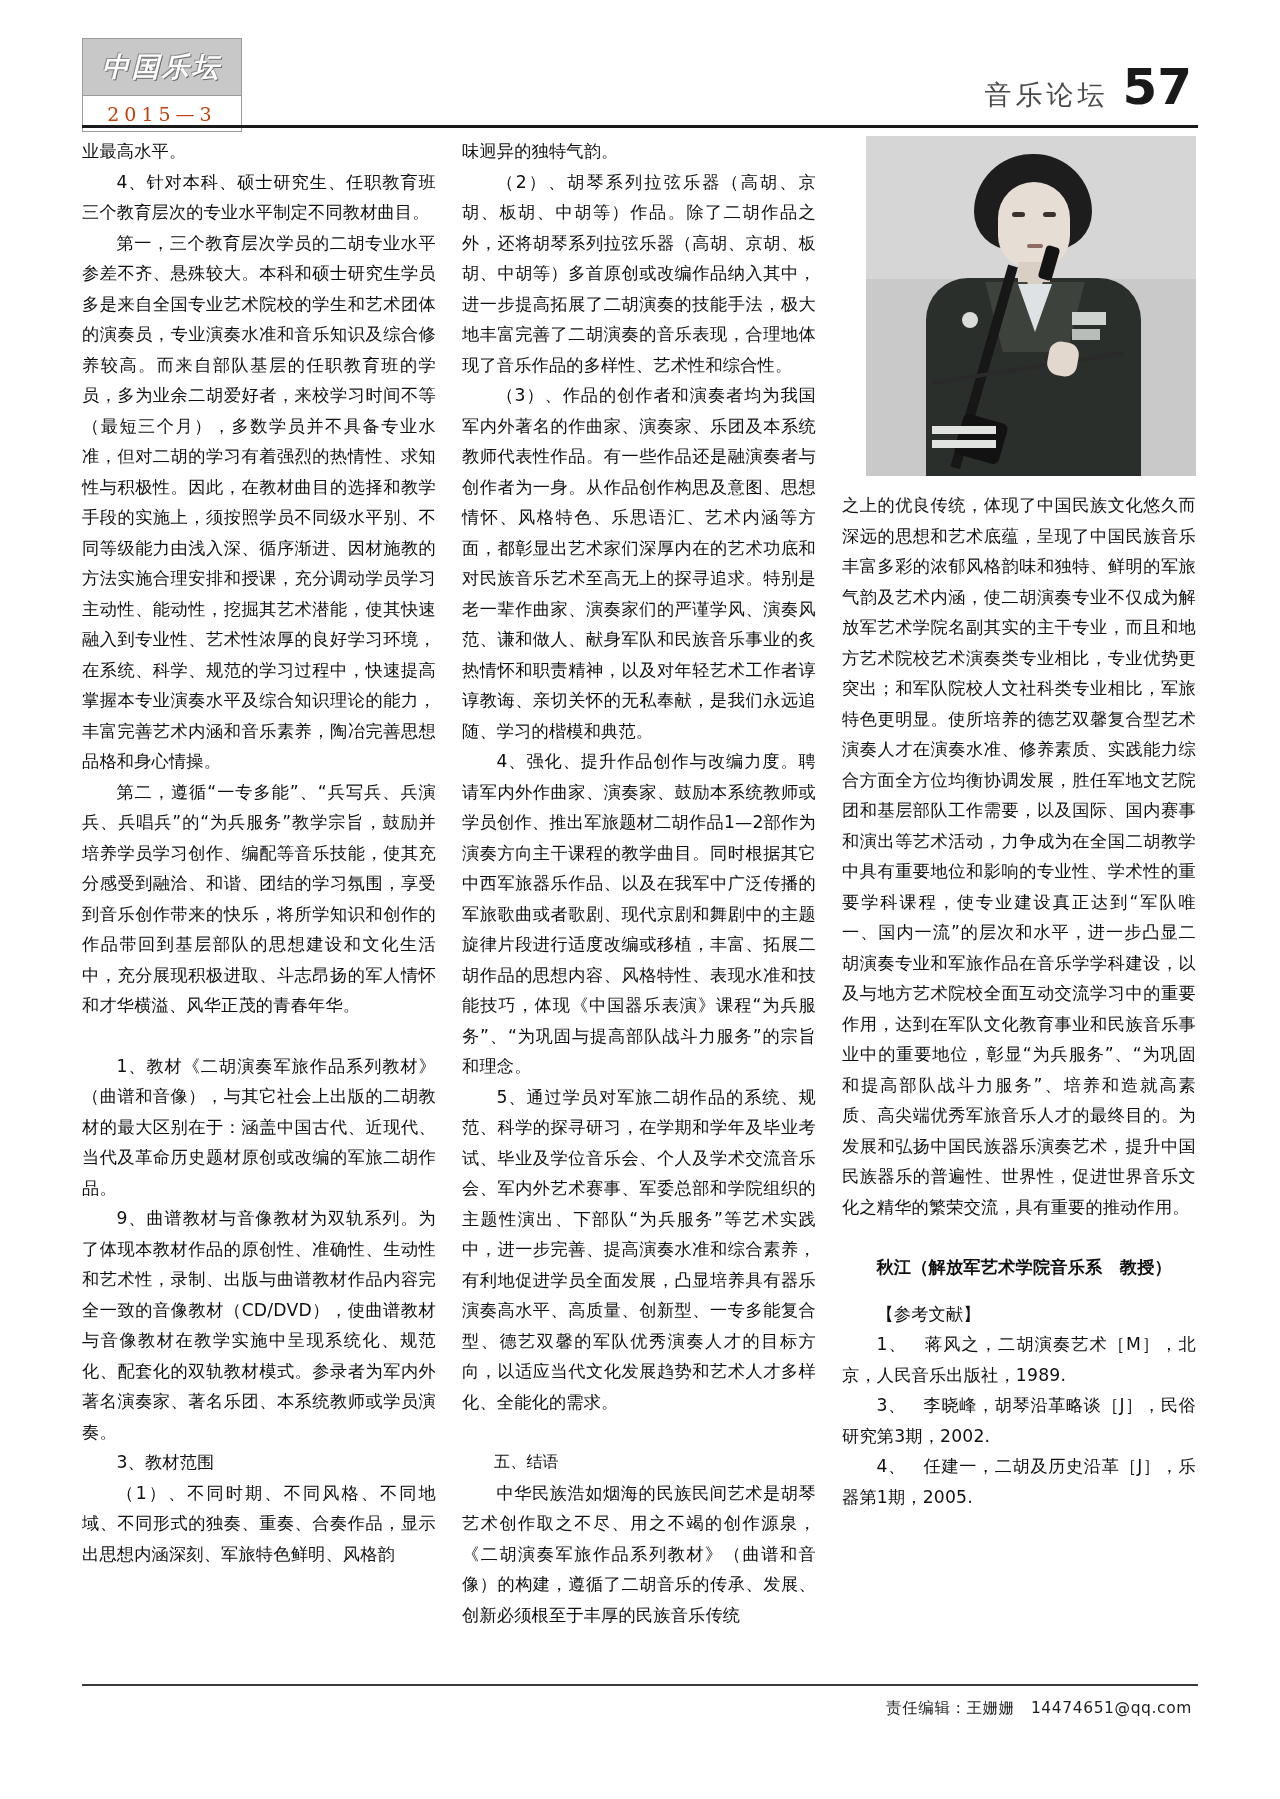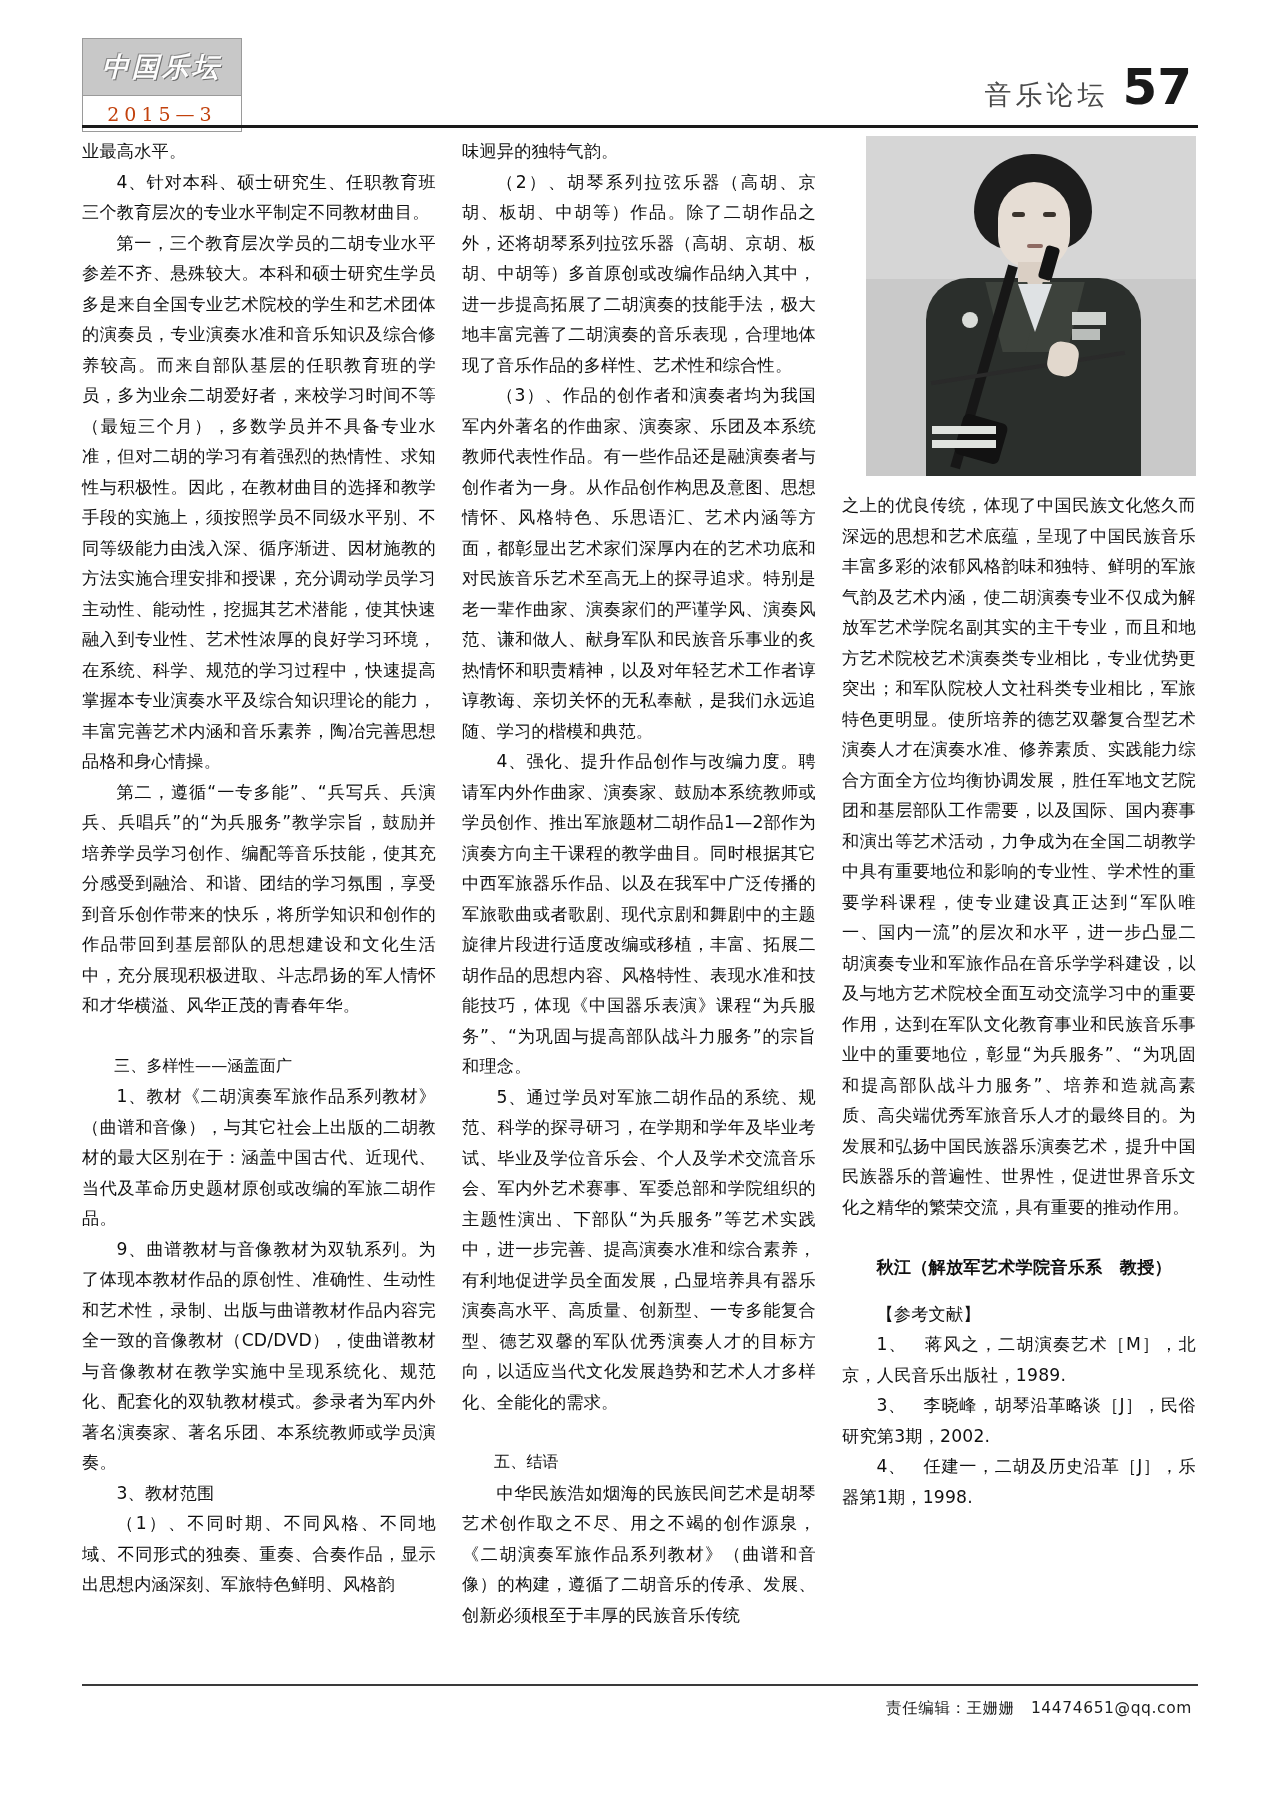--- a/index.html
+++ b/index.html
@@ -279,21 +279,20 @@
   <div class="rule-top"></div>
 
   <div class="columns">
 
     <div class="col">
       <p class="noindent">业最高水平。</p>
       <p class="indent">4、针对本科、硕士研究生、任职教育班三个教育层次的专业水平制定不同教材曲目。</p>
       <p class="indent">第一，三个教育层次学员的二胡专业水平参差不齐、悬殊较大。本科和硕士研究生学员多是来自全国专业艺术院校的学生和艺术团体的演奏员，专业演奏水准和音乐知识及综合修养较高。而来自部队基层的任职教育班的学员，多为业余二胡爱好者，来校学习时间不等（最短三个月），多数学员并不具备专业水准，但对二胡的学习有着强烈的热情性、求知性与积极性。因此，在教材曲目的选择和教学手段的实施上，须按照学员不同级水平别、不同等级能力由浅入深、循序渐进、因材施教的方法实施合理安排和授课，充分调动学员学习主动性、能动性，挖掘其艺术潜能，使其快速融入到专业性、艺术性浓厚的良好学习环境，在系统、科学、规范的学习过程中，快速提高掌握本专业演奏水平及综合知识理论的能力，丰富完善艺术内涵和音乐素养，陶冶完善思想品格和身心情操。</p>
       <p class="indent">第二，遵循“一专多能”、“兵写兵、兵演兵、兵唱兵”的“为兵服务”教学宗旨，鼓励并培养学员学习创作、编配等音乐技能，使其充分感受到融洽、和谐、团结的学习氛围，享受到音乐创作带来的快乐，将所学知识和创作的作品带回到基层部队的思想建设和文化生活中，充分展现积极进取、斗志昂扬的军人情怀和才华横溢、风华正茂的青春年华。</p>
       <div class="spacer"></div>
-      <p class="sec-head">三、多样性——涵盖面广</p>
       <p class="indent">1、教材《二胡演奏军旅作品系列教材》（曲谱和音像），与其它社会上出版的二胡教材的最大区别在于：涵盖中国古代、近现代、当代及革命历史题材原创或改编的军旅二胡作品。</p>
       <p class="indent">9、曲谱教材与音像教材为双轨系列。为了体现本教材作品的原创性、准确性、生动性和艺术性，录制、出版与曲谱教材作品内容完全一致的音像教材（CD/DVD），使曲谱教材与音像教材在教学实施中呈现系统化、规范化、配套化的双轨教材模式。参录者为军内外著名演奏家、著名乐团、本系统教师或学员演奏。</p>
       <p class="indent">3、教材范围</p>
       <p class="indent">（1）、不同时期、不同风格、不同地域、不同形式的独奏、重奏、合奏作品，显示出思想内涵深刻、军旅特色鲜明、风格韵</p>
     </div>
 
     <div class="col">
       <p class="noindent">味迥异的独特气韵。</p>
       <p class="indent">（2）、胡琴系列拉弦乐器（高胡、京胡、板胡、中胡等）作品。除了二胡作品之外，还将胡琴系列拉弦乐器（高胡、京胡、板胡、中胡等）多首原创或改编作品纳入其中，进一步提高拓展了二胡演奏的技能手法，极大地丰富完善了二胡演奏的音乐表现，合理地体现了音乐作品的多样性、艺术性和综合性。</p>
       <p class="indent">（3）、作品的创作者和演奏者均为我国军内外著名的作曲家、演奏家、乐团及本系统教师代表性作品。有一些作品还是融演奏者与创作者为一身。从作品创作构思及意图、思想情怀、风格特色、乐思语汇、艺术内涵等方面，都彰显出艺术家们深厚内在的艺术功底和对民族音乐艺术至高无上的探寻追求。特别是老一辈作曲家、演奏家们的严谨学风、演奏风范、谦和做人、献身军队和民族音乐事业的炙热情怀和职责精神，以及对年轻艺术工作者谆谆教诲、亲切关怀的无私奉献，是我们永远追随、学习的楷模和典范。</p>
@@ -332,21 +331,21 @@
 
       <p class="noindent">之上的优良传统，体现了中国民族文化悠久而深远的思想和艺术底蕴，呈现了中国民族音乐丰富多彩的浓郁风格韵味和独特、鲜明的军旅气韵及艺术内涵，使二胡演奏专业不仅成为解放军艺术学院名副其实的主干专业，而且和地方艺术院校艺术演奏类专业相比，专业优势更突出；和军队院校人文社科类专业相比，军旅特色更明显。使所培养的德艺双馨复合型艺术演奏人才在演奏水准、修养素质、实践能力综合方面全方位均衡协调发展，胜任军地文艺院团和基层部队工作需要，以及国际、国内赛事和演出等艺术活动，力争成为在全国二胡教学中具有重要地位和影响的专业性、学术性的重要学科课程，使专业建设真正达到“军队唯一、国内一流”的层次和水平，进一步凸显二胡演奏专业和军旅作品在音乐学学科建设，以及与地方艺术院校全面互动交流学习中的重要作用，达到在军队文化教育事业和民族音乐事业中的重要地位，彰显“为兵服务”、“为巩固和提高部队战斗力服务”、培养和造就高素质、高尖端优秀军旅音乐人才的最终目的。为发展和弘扬中国民族器乐演奏艺术，提升中国民族器乐的普遍性、世界性，促进世界音乐文化之精华的繁荣交流，具有重要的推动作用。</p>
 
       <div class="spacer"></div>
       <p class="author-line">秋江（解放军艺术学院音乐系　教授）</p>
       <div class="spacer-sm"></div>
 
       <p class="ref-title">【参考文献】</p>
       <p class="ref-item">1、　蒋风之，二胡演奏艺术［M］，北京，人民音乐出版社，1989.</p>
       <p class="ref-item">3、　李晓峰，胡琴沿革略谈［J］，民俗研究第3期，2002.</p>
-      <p class="ref-item">4、　任建一，二胡及历史沿革［J］，乐器第1期，1998.</p>
+      <p class="ref-item">4、　任建一，二胡及历史沿革［J］，乐器第1期，2005.</p>
     </div>
 
   </div>
 
   <div class="rule-bottom"></div>
 
   <div class="footer">
     <span>责任编辑：王姗姗</span>
     <span>14474651@qq.com</span>
   </div>

